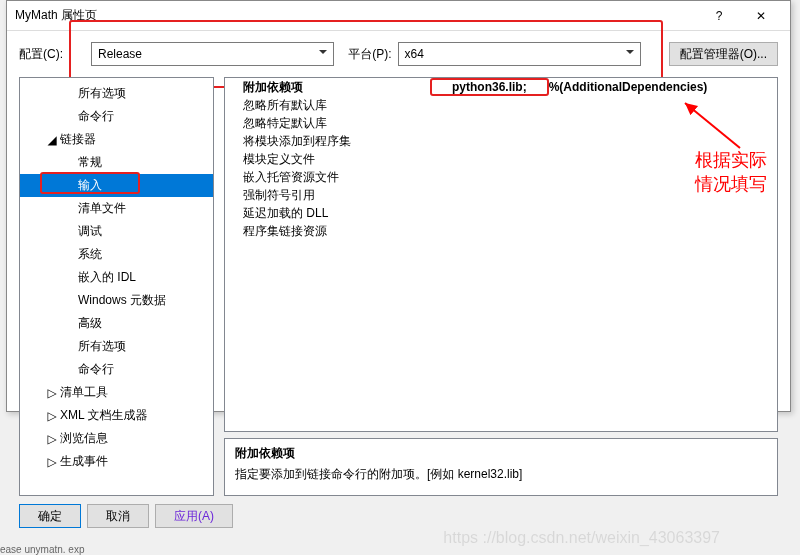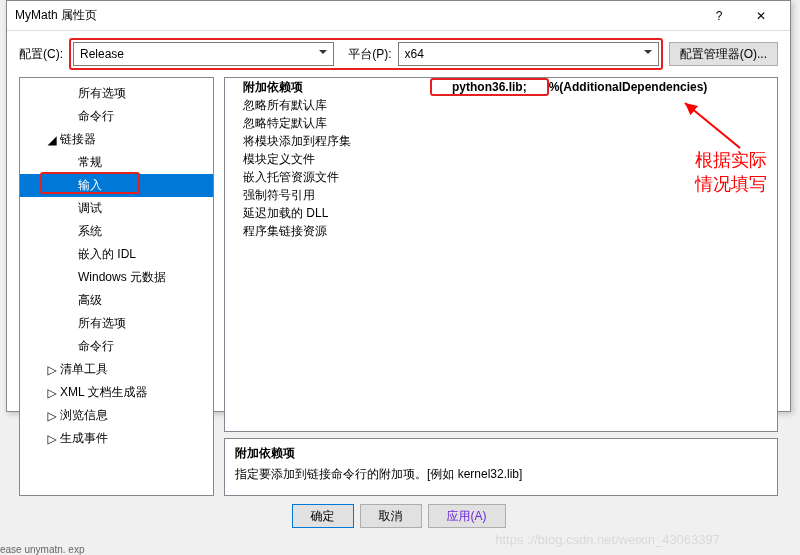--- a/index.html
+++ b/index.html
@@ -5,21 +5,21 @@
   * { box-sizing: border-box; margin: 0; padding: 0; font-family: "Microsoft YaHei", "Segoe UI", sans-serif; font-size: 12px; }
   body { background: #f0f0f0; width: 800px; height: 555px; overflow: hidden; position: relative; }
   .dialog { position: absolute; left: 6px; top: 0; width: 785px; height: 412px; background: #fff; border: 1px solid #888; box-shadow: 2px 2px 6px rgba(0,0,0,0.2); }
   .titlebar { height: 30px; background: #fff; display: flex; align-items: center; padding: 0 8px; border-bottom: 1px solid #ddd; }
   .titlebar .title { flex: 1; }
   .titlebar .btn { width: 42px; height: 28px; display: flex; align-items: center; justify-content: center; }
   .cfg-row { height: 46px; display: flex; align-items: center; padding: 0 12px; gap: 6px; }
   .cfg-label { white-space: nowrap; }
   .cfg-select { height: 24px; border: 1px solid #7a7a7a; background: #fff; padding: 0 22px 0 6px; display: flex; align-items: center; position: relative; }
   .cfg-select::after { content: ""; position: absolute; right: 6px; top: 50%; transform: translateY(-50%); border: 4px solid transparent; border-top-color: #333; }
-  .hl-red { border: 2px solid #e52020; border-radius: 3px; padding: 2px; }
+  .hl-red { border: 2px solid #e52020; border-radius: 3px; padding: 20px; }
   .cfg-mgr { height: 24px; border: 1px solid #adadad; background: #e1e1e1; padding: 0 10px; display: flex; align-items: center; }
   .main { display: flex; height: 419px; padding: 0 12px; gap: 10px; }
   .tree { width: 195px; border: 1px solid #828790; background: #fff; overflow-y: auto; padding: 4px 0; }
   .tree-item { padding: 3px 0 3px 8px; display: flex; align-items: center; white-space: nowrap; cursor: default; }
   .tree-item.sel { background: #0078d7; color: #fff; }
   .tree-item .tw { width: 12px; display: inline-block; text-align: center; margin-right: 2px; }
   .tree-item.depth1 { padding-left: 26px; }
   .tree-item.depth2 { padding-left: 44px; }
   .tree-hl { position: absolute; border: 2px solid #e52020; border-radius: 3px; }
   .right { flex: 1; display: flex; flex-direction: column; gap: 6px; }
@@ -27,26 +27,26 @@
   .grid-row { display: flex; height: 18px; align-items: center; }
   .grid-row .name { width: 205px; padding-left: 18px; }
   .grid-row .val { flex: 1; }
   .grid-row.sel .name { font-weight: 700; }
   .grid-row.sel .val { font-weight: 700; }
   .val-hl { border: 2px solid #e52020; border-radius: 3px; padding: 0 20px; display: inline-block; }
   .annot { position: absolute; left: 470px; top: 70px; color: #f00; font-size: 18px; font-family: "SimSun", serif; pointer-events: none; }
   .arrow { position: absolute; left: 450px; top: 20px; pointer-events: none; }
   .desc { height: 58px; border: 1px solid #828790; background: #fff; padding: 6px 10px; }
   .desc-title { font-weight: 700; margin-bottom: 4px; }
-  .btn-row { display: flex; justify-content: center; gap: 6px; padding: 8px 12px; }
+  .btn-row { display: flex; justify-content: flex-start; gap: 6px; padding: 8px 12px; }
   .btn-row button { height: 24px; padding: 0 18px; border: 1px solid #adadad; background: #e1e1e1; }
   .btn-row button.primary { border: 1px solid #0078d7; background: #e1e1e1; }
   .btn-row button:disabled { color: #6d28d9; }
   .footer-text { position: absolute; bottom: 0; left: 0; color: #666; font-size: 10px; }
-  .wm { position: absolute; bottom: 8px; right: 80px; font-size: 13px; color: rgba(0,0,0,0.1); }
+  .wm { position: absolute; bottom: 8px; right: 80px; font-size: 16px; color: rgba(0,0,0,0.1); }
 </style>
 </head>
 <body>
 
 <div class="dialog">
 
   <div class="titlebar">
     <span class="title">MyMath 属性页</span>
     <div class="btn">
         <span>?</span>
@@ -89,20 +89,24 @@
         <div class="tree-item depth2">
           <span class="tw"></span>
           <span>常规</span>
         </div>
         <div style="position: relative;">
           <div class="tree-item depth2 sel">
             <span class="tw"></span>
             <span>输入</span>
           </div>
           <div class="tree-hl" style="left: 20px; top: -2px; width: 100px; height: 22px;"></div>
+        </div>
+        <div class="tree-item depth2">
+          <span class="tw"></span>
+          <span>清单文件</span>
         </div>
         <div class="tree-item depth2">
           <span class="tw"></span>
           <span>调试</span>
         </div>
         <div class="tree-item depth2">
           <span class="tw"></span>
           <span>系统</span>
         </div>
         <div class="tree-item depth2">

